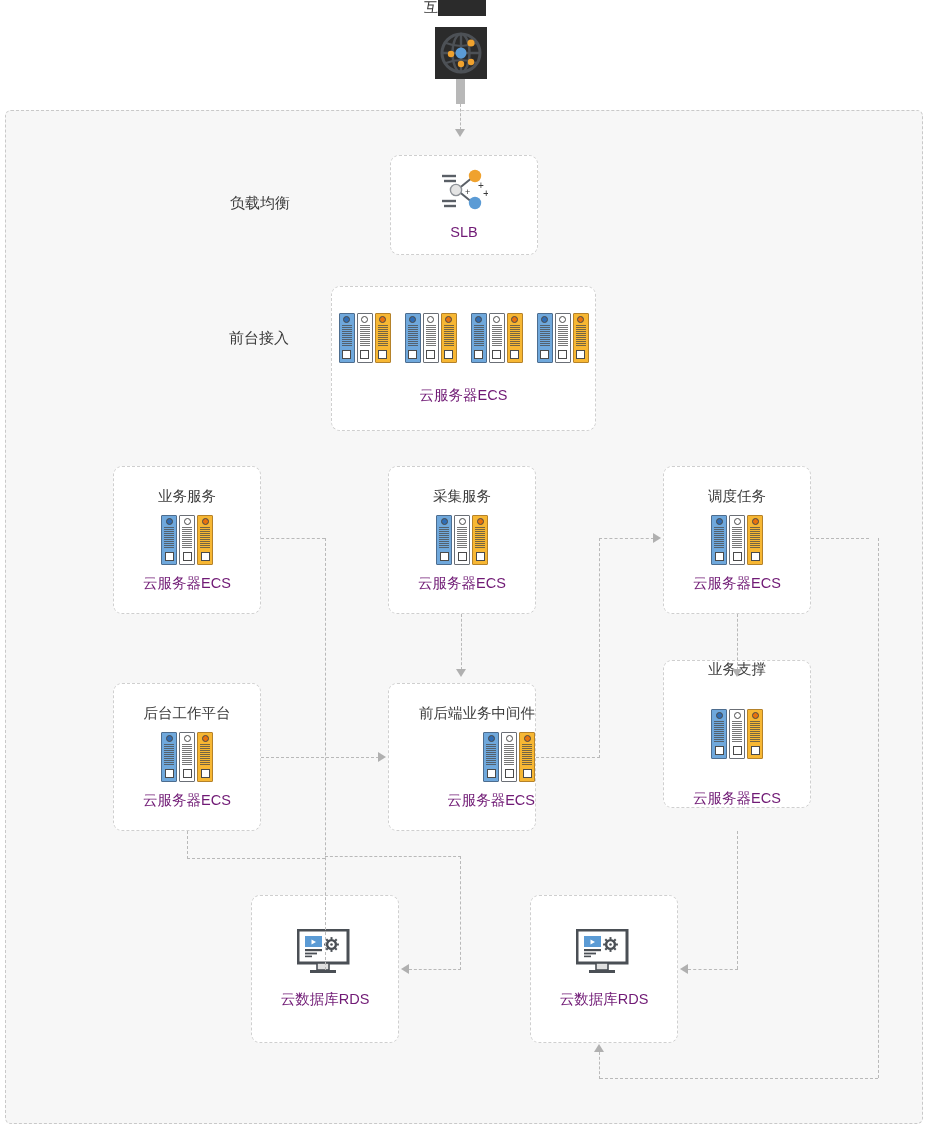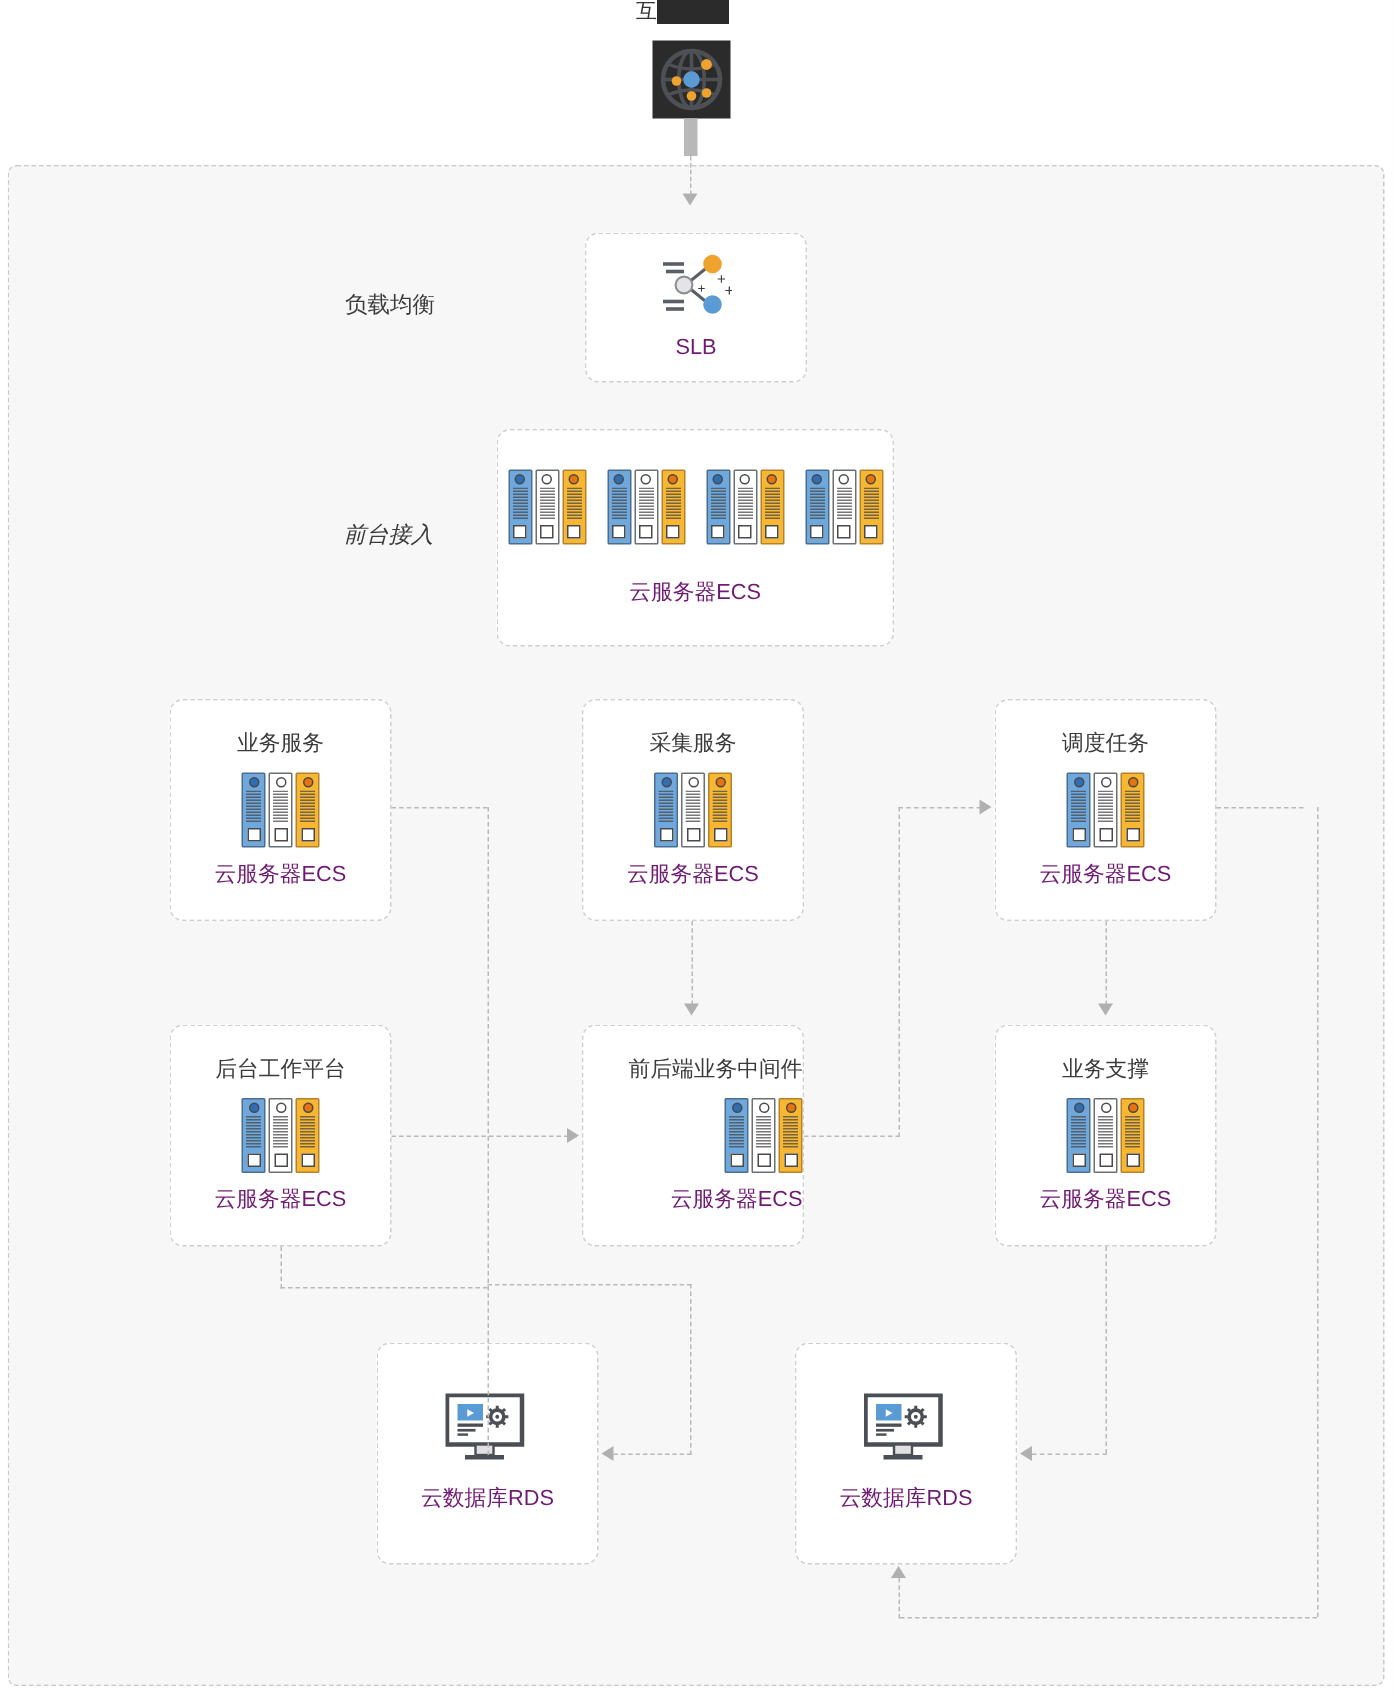--- a/index.html
+++ b/index.html
@@ -188,21 +188,21 @@
   </div>
 
   <div class="stub" style="left:456px;top:79px;width:9px;height:25px;"></div>
 
   <div class="cloud-region"></div>
 
   <div class="v-line" style="left:460px;top:104px;height:26px;"></div>
   <div class="arrow down" style="left:455px;top:129px;"></div>
 
   <div class="section-label" style="left:230px;top:194px;">负载均衡</div>
-  <div class="section-label" style="left:229px;top:347px;font-style:italic;">前台接入</div>
+  <div class="section-label" style="left:229px;top:329px;">前台接入</div>
 
   <div class="node no-title" style="left:390px;top:155px;width:148px;height:100px;">
     <div class="slb-icon">
       <svg width="48" height="44" viewBox="0 0 48 44">
         <line x1="2" y1="8" x2="16" y2="8" stroke="#5a5f66" stroke-width="2.4"></line>
         <line x1="4" y1="13" x2="16" y2="13" stroke="#5a5f66" stroke-width="2.4"></line>
         <line x1="2" y1="33" x2="16" y2="33" stroke="#5a5f66" stroke-width="2.4"></line>
         <line x1="4" y1="38" x2="16" y2="38" stroke="#5a5f66" stroke-width="2.4"></line>
         <line x1="17" y1="22" x2="33" y2="9" stroke="#5a5f66" stroke-width="2"></line>
         <line x1="17" y1="22" x2="33" y2="35" stroke="#5a5f66" stroke-width="2"></line>
@@ -718,21 +718,21 @@
             <i></i>
             <i></i>
             <i></i>
           </span>
           <span class="sq"></span>
         </div>
     </div>
     <div class="caption">云服务器ECS</div>
   </div>
 
-  <div class="node" style="left:663px;top:683px;width:148px;height:148px;">
+  <div class="node" style="left:663px;top:660px;width:148px;height:148px;justify-content:space-between;">
     <div class="title">业务支撑</div>
     <div class="racks">
       <div class="rack blue">
           <span class="dot"></span>
           <span class="lines">
             <i></i>
             <i></i>
             <i></i>
             <i></i>
             <i></i>

